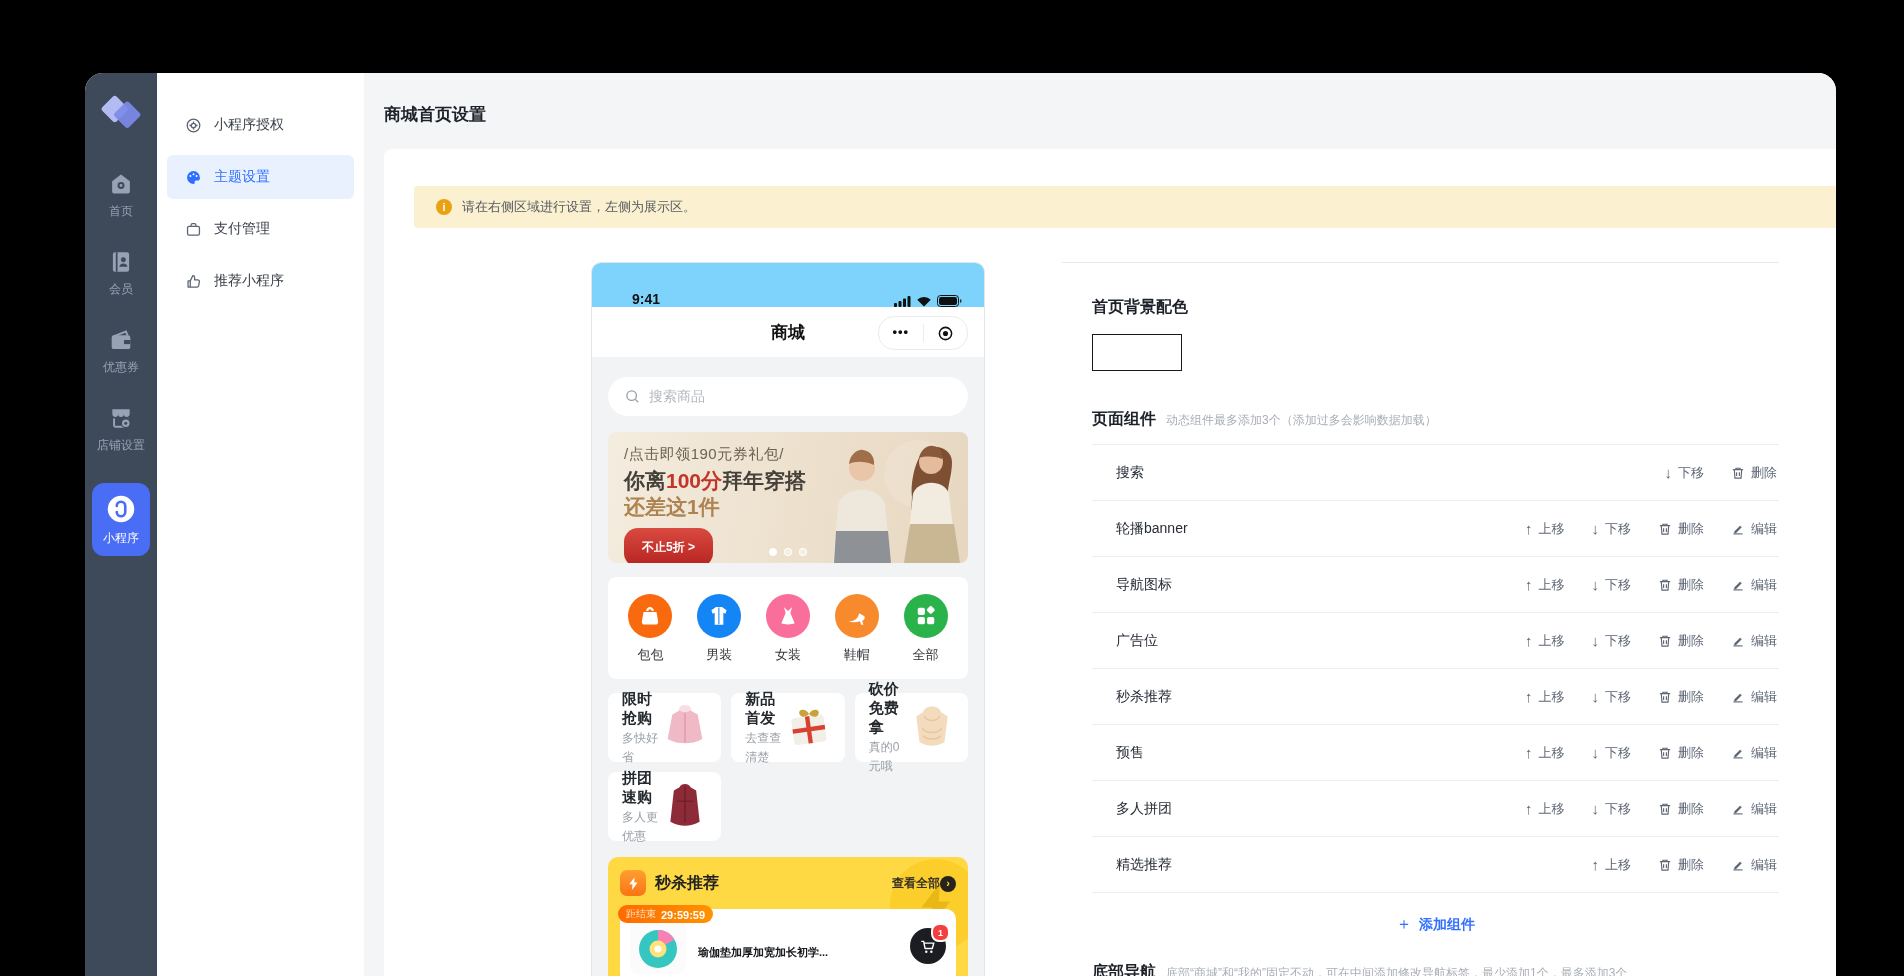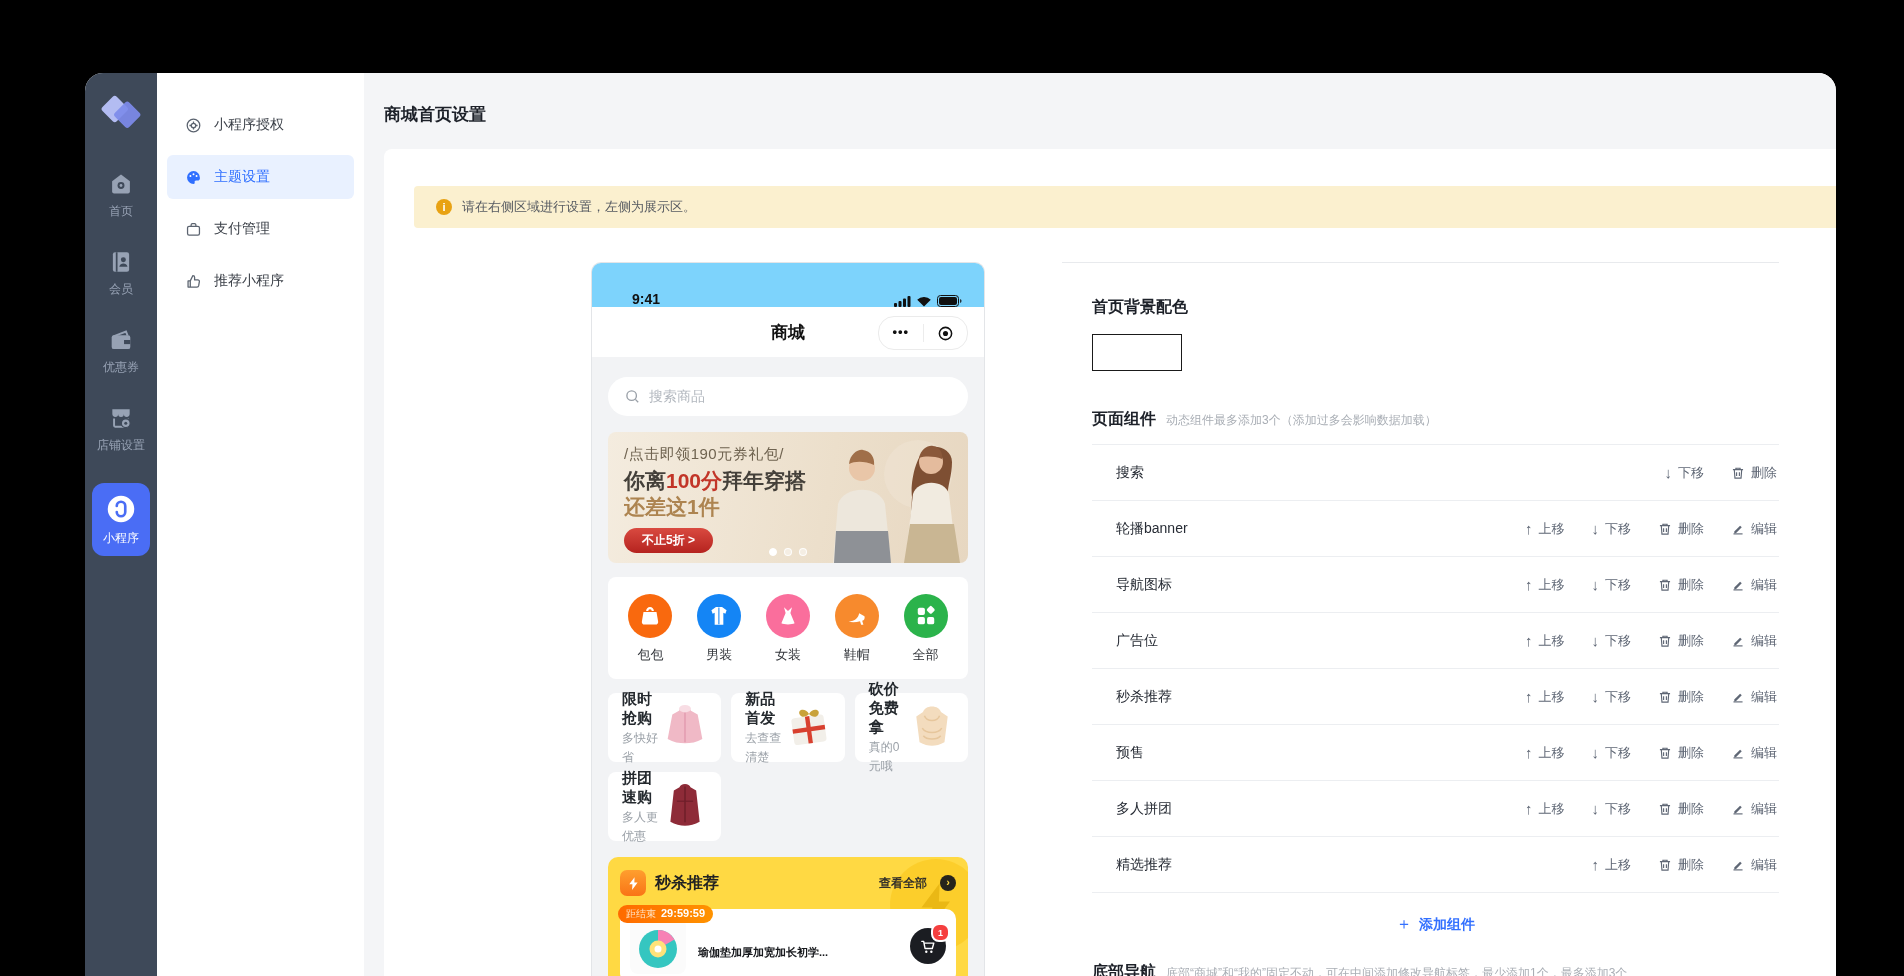--- a/index.html
+++ b/index.html
@@ -53,49 +53,49 @@
   .s-pill .ph{font-size:14px;color:#b3b8bf;}
   .p-banner{margin:16px 16px 0;height:131px;border-radius:8px;position:relative;overflow:hidden;
             background:linear-gradient(100deg,#f4ecdf 0%,#ecdfcb 60%,#e7d7c1 100%);}
   .b-models{position:absolute;right:0;top:0;height:100%;}
   .b-text{position:relative;padding:13px 0 0 16px;}
   .b-tag{font-size:15px;color:#6f6350;letter-spacing:.5px;}
   .b-hl{font-size:21px;font-weight:800;color:#44403a;line-height:27px;margin-top:3px;}
   .b-hl .em{color:#c23528;}
   .b-hl2{font-size:21px;font-weight:800;color:#ad8450;line-height:26px;}
   .b-cta{display:inline-block;margin-top:8px;background:linear-gradient(180deg,#d94a40,#b5231f);color:#fff;
-         font-size:12px;font-weight:700;padding:4px 18px;border-radius:14px;cursor:pointer;}
+         font-size:12px;font-weight:700;padding:11px 18px;border-radius:14px;cursor:pointer;}
   .b-dots{position:absolute;bottom:7px;left:0;right:0;display:flex;justify-content:center;gap:7px;}
   .b-dot{width:8px;height:8px;border-radius:50%;background:rgba(255,255,255,.45);border:1.5px solid rgba(255,255,255,.9);box-sizing:border-box;cursor:pointer;}
   .b-dot.on{background:#fff;border-color:#fff;}
   .p-cats{margin:14px 16px 0;background:#fff;border-radius:8px;padding:17px 8px 15px;display:flex;justify-content:space-around;}
   .cat{display:flex;flex-direction:column;align-items:center;cursor:pointer;}
   .cat .cc{width:44px;height:44px;border-radius:50%;display:flex;align-items:center;justify-content:center;}
   .cat .cc svg{width:26px;height:26px;}
   .cat .cl{font-size:13px;color:#33363b;margin-top:8px;}
   .p-promos{margin:14px 16px 0;display:grid;grid-template-columns:1fr 1fr 1fr;gap:10px;}
   .promo{background:#fff;border-radius:8px;height:69px;padding:0 10px 0 14px;display:flex;align-items:center;justify-content:space-between;cursor:pointer;}
   .promo .pt{font-size:15px;font-weight:700;color:#24292e;}
   .promo .ps{font-size:12px;color:#9ba1a8;margin-top:12px;}
   .promo svg{width:52px;height:52px;flex-shrink:0;}
   .p-flash{margin:16px 16px 0;background:#ffd943;border-radius:10px 10px 0 0;padding:13px 12px;position:relative;overflow:hidden;height:160px;}
   .f-mark{position:absolute;right:-14px;top:2px;width:92px;height:92px;border-radius:50%;background:rgba(246,187,0,.35);}
   .f-mark svg{width:58px;height:58px;position:absolute;left:17px;top:17px;opacity:.5;}
   .f-head{display:flex;align-items:center;position:relative;}
   .f-bolt{width:26px;height:26px;border-radius:7px;background:linear-gradient(180deg,#ff9f2e,#f97416);display:flex;align-items:center;justify-content:center;}
   .f-bolt svg{width:17px;height:17px;}
   .f-title{font-size:16px;font-weight:800;color:#222;margin-left:9px;flex:1;}
-  .f-all{display:flex;align-items:flex-start;gap:13px;font-size:12px;font-weight:700;color:#33302a;cursor:pointer;}
+  .f-all{display:flex;align-items:flex-end;gap:0;font-size:12px;font-weight:700;color:#33302a;cursor:pointer;}
   .f-all .go{width:16px;height:16px;border-radius:50%;background:#26231c;color:#ffd943;display:flex;align-items:center;
              justify-content:center;font-size:11px;font-weight:700;padding-bottom:1px;box-sizing:border-box;}
   .f-card{margin-top:13px;background:#fff;border-radius:10px;padding:9px 10px;display:flex;align-items:center;gap:12px;position:relative;}
   .f-img{width:56px;height:56px;border-radius:8px;overflow:hidden;flex-shrink:0;position:relative;}
   .f-img svg{width:56px;height:56px;display:block;}
   .f-badge{position:absolute;left:-2px;top:-4px;background:linear-gradient(90deg,#ff6a00,#ff9300);border-radius:9px;
-           padding:2px 8px;white-space:nowrap;display:flex;gap:5px;align-items:flex-start;z-index:2;}
+           padding:2px 8px;white-space:nowrap;display:flex;gap:5px;align-items:flex-end;z-index:2;}
   .f-badge .bl{font-size:10px;color:#ffe3c2;}
   .f-badge .bt{font-size:11px;font-weight:800;color:#fff;}
   .f-name{font-size:11px;font-weight:700;color:#16181c;flex:1;white-space:nowrap;overflow:hidden;text-overflow:ellipsis;padding-top:12px;}
   .f-cart{width:36px;height:36px;border-radius:50%;background:#1b1d22;display:flex;align-items:center;justify-content:center;
           position:relative;flex-shrink:0;cursor:pointer;}
   .f-cart svg{width:19px;height:19px;}
   .f-cart .cb{position:absolute;right:-4px;top:-5px;min-width:15px;height:15px;border-radius:8px;background:#f53f3f;
               border:2px solid #fff;color:#fff;font-size:9px;font-weight:700;display:flex;align-items:center;justify-content:center;}
   
   .panel{flex:1;margin-left:77px;margin-right:57px;border-top:1px solid #e8eaed;padding:34px 0 0 30px;min-width:0;}

